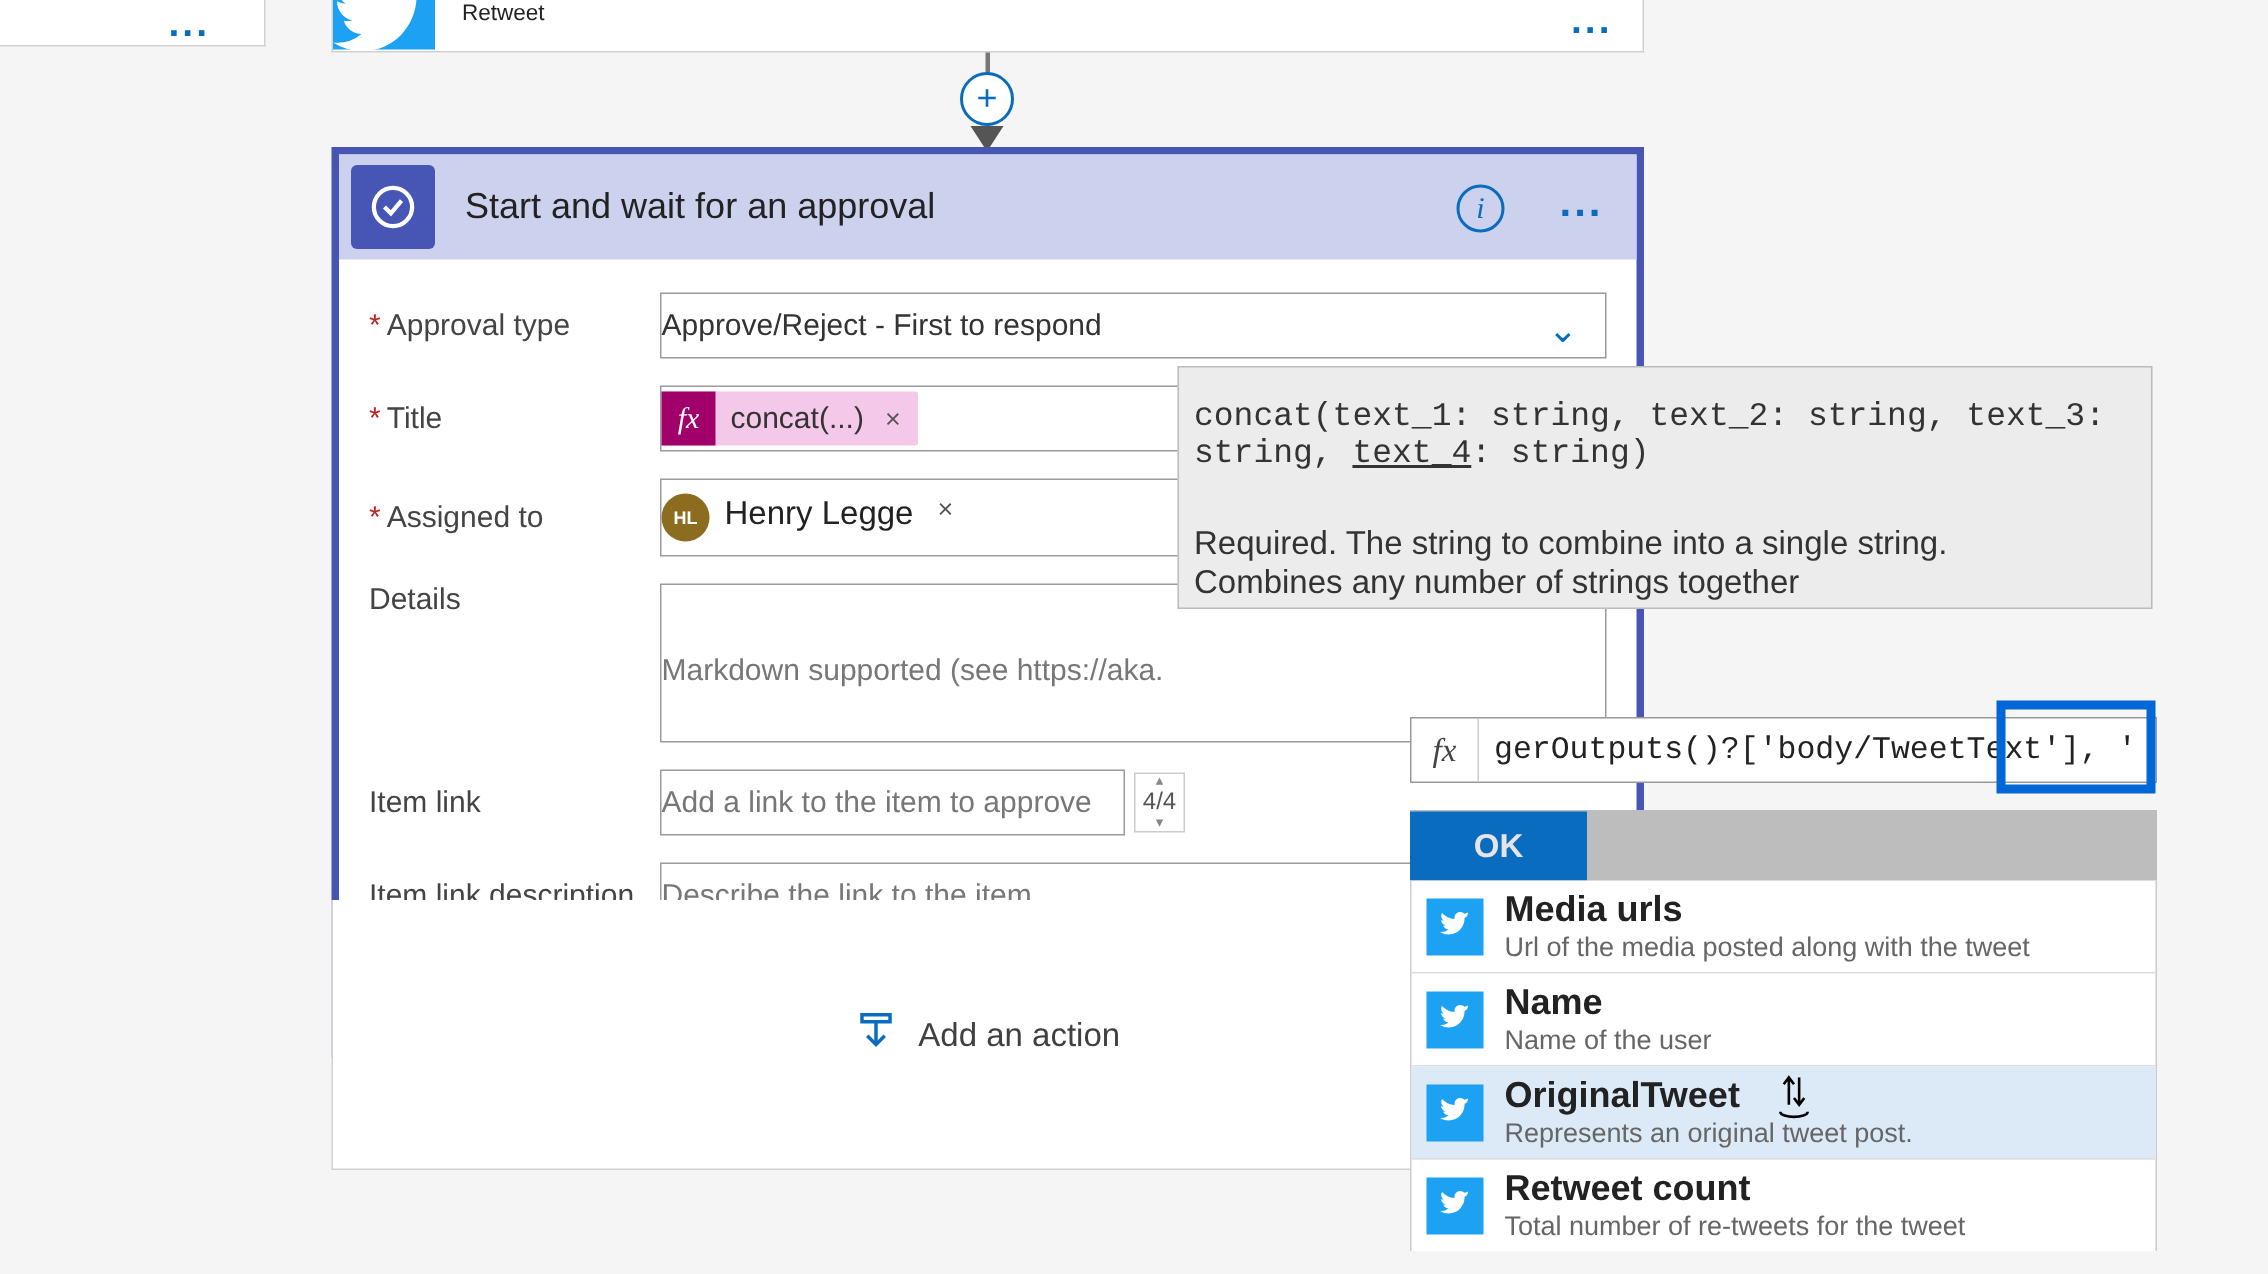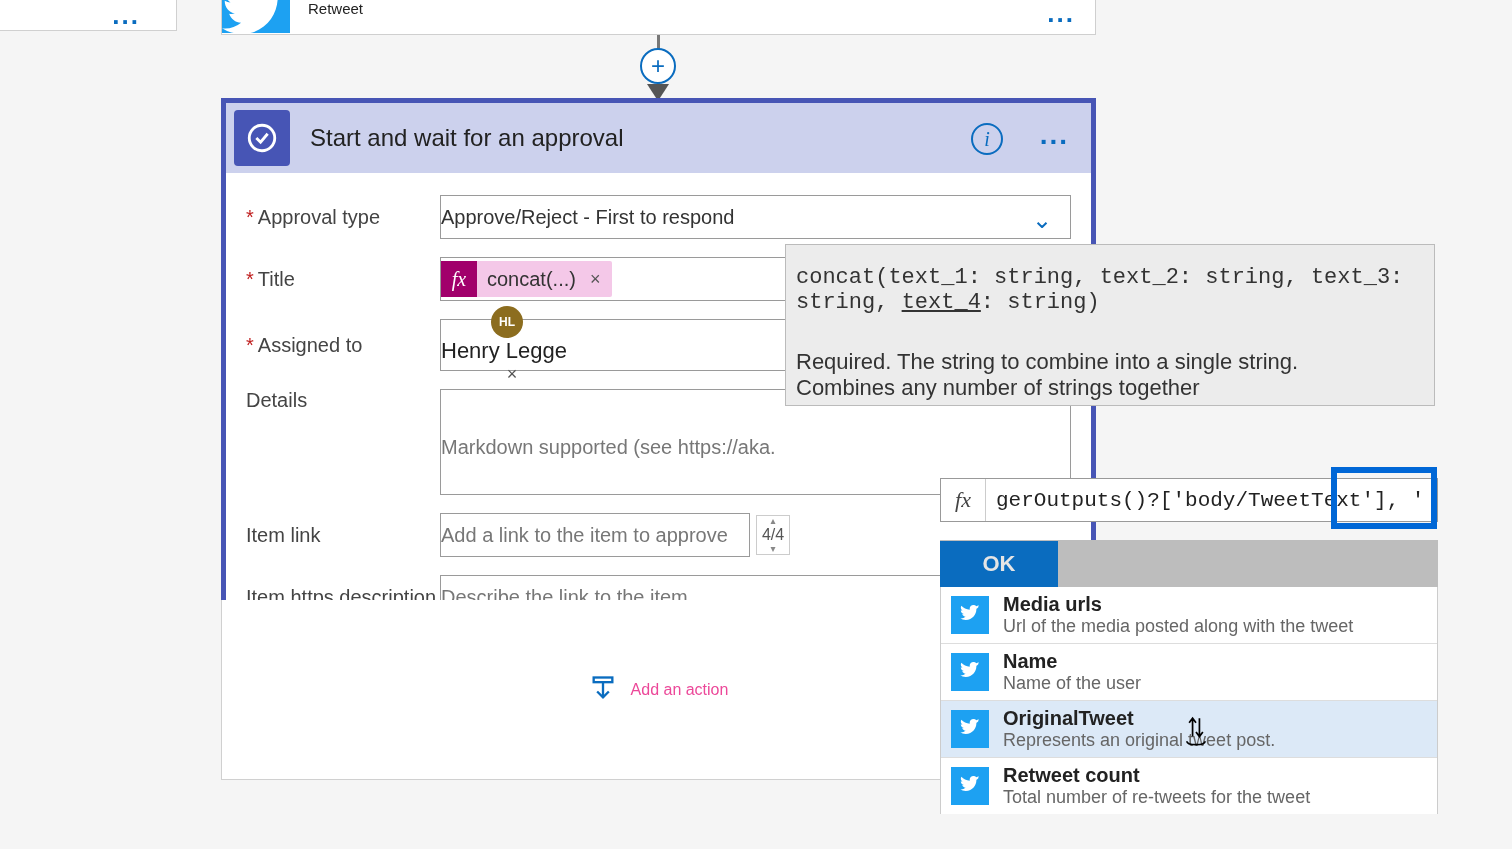--- a/index.html
+++ b/index.html
@@ -198,21 +198,21 @@
     display:flex;align-items:center;justify-content:center;
     font-style: italic;
     font-family: "Times New Roman", serif;
     font-size: 20px;
     margin-right: 10px;
   }
   .fx-chip .fx-text { font-size: 20px; color: #333; margin-right: 10px;}
   .fx-chip .close-x { color:#555; font-size:18px; padding:4px; cursor:pointer;}
 
   .person-chip {
-    display:flex;align-items:center;flex-direction:column;
+    display:flex;
   }
   .avatar {
     width: 32px; height: 32px; border-radius: 50%;
     background: #8C6D1F; color:#fff;
     display:flex;align-items:center;justify-content:center;
     font-size: 12px; font-weight:bold;
     margin-right: 10px;
   }
   .person-name { font-size: 22px; color:#222; margin-right: 16px;}
   .person-x { color:#555; font-size:18px; }
@@ -231,21 +231,21 @@
     left: 221px;
     top: 600px;
     width: 875px;
     height: 180px;
     border-left: 1px solid #d0d0d0;
     border-right: 1px solid #d0d0d0;
     border-bottom: 1px solid #d0d0d0;
     background: #fff;
     display:flex;align-items:center;justify-content:center;
   }
-  .add-action-inner { display:flex;align-items:center; color:#ec4899; font-size:16px;}
+  .add-action-inner { display:flex;align-items:center; color:#404040; font-size:22px;}
   .add-action-icon { margin-right: 14px; }
   .add-action-icon svg { width:28px; height:28px; }
 
   
   .tooltip-panel {
     position:absolute;
     left: 785px;
     top: 244px;
     width: 650px;
     background: #ECECEC;
@@ -318,21 +318,21 @@
     display:flex; align-items:center;
     padding: 6px 10px;
     border-bottom: 1px solid #ddd;
   }
   .dyn-item.sel { background: #DCE9F7; }
   .dyn-icon {
     width:38px;height:38px;background:#1DA1F2;
     display:flex;align-items:center;justify-content:center;
     color:#fff;font-size:20px;margin-right:14px;flex-shrink:0;
   }
-  .dyn-text .nm { font-size:20px; font-weight:600; color:#222;}
+  .dyn-text .nm { font-size:24px; font-weight:600; color:#222;}
   .dyn-text .ds { font-size:18px; color:#666;}
   
   .cursor {
     position:absolute;
     left:1182px; top: 716px;
     font-size: 28px;
     pointer-events: none;
   }
   .cursor svg { width:28px; height:32px;}
 </style>
@@ -429,21 +429,21 @@
       </div>
       <div style="margin-left:6px;border:1px solid #ccc;width:34px;text-align:center;font-size:16px;color:#555;background:#fff;">
         <div style="font-size:10px;line-height:10px;color:#888;">▴</div>
         <div>4/4</div>
         <div style="font-size:10px;line-height:10px;color:#888;">▾</div>
       </div>
     </div>
 
     <div class="row">
       <div class="label-col">
-          <span>Item https description</span>
+          <span>Item link description</span>
         </div>
       <div class="field-col">
         <span class="gray-ph">Describe the link to the item</span>
       </div>
     </div>
 
   </div>
 
   <div class="show-adv">
     <span>Show advanced options</span>

